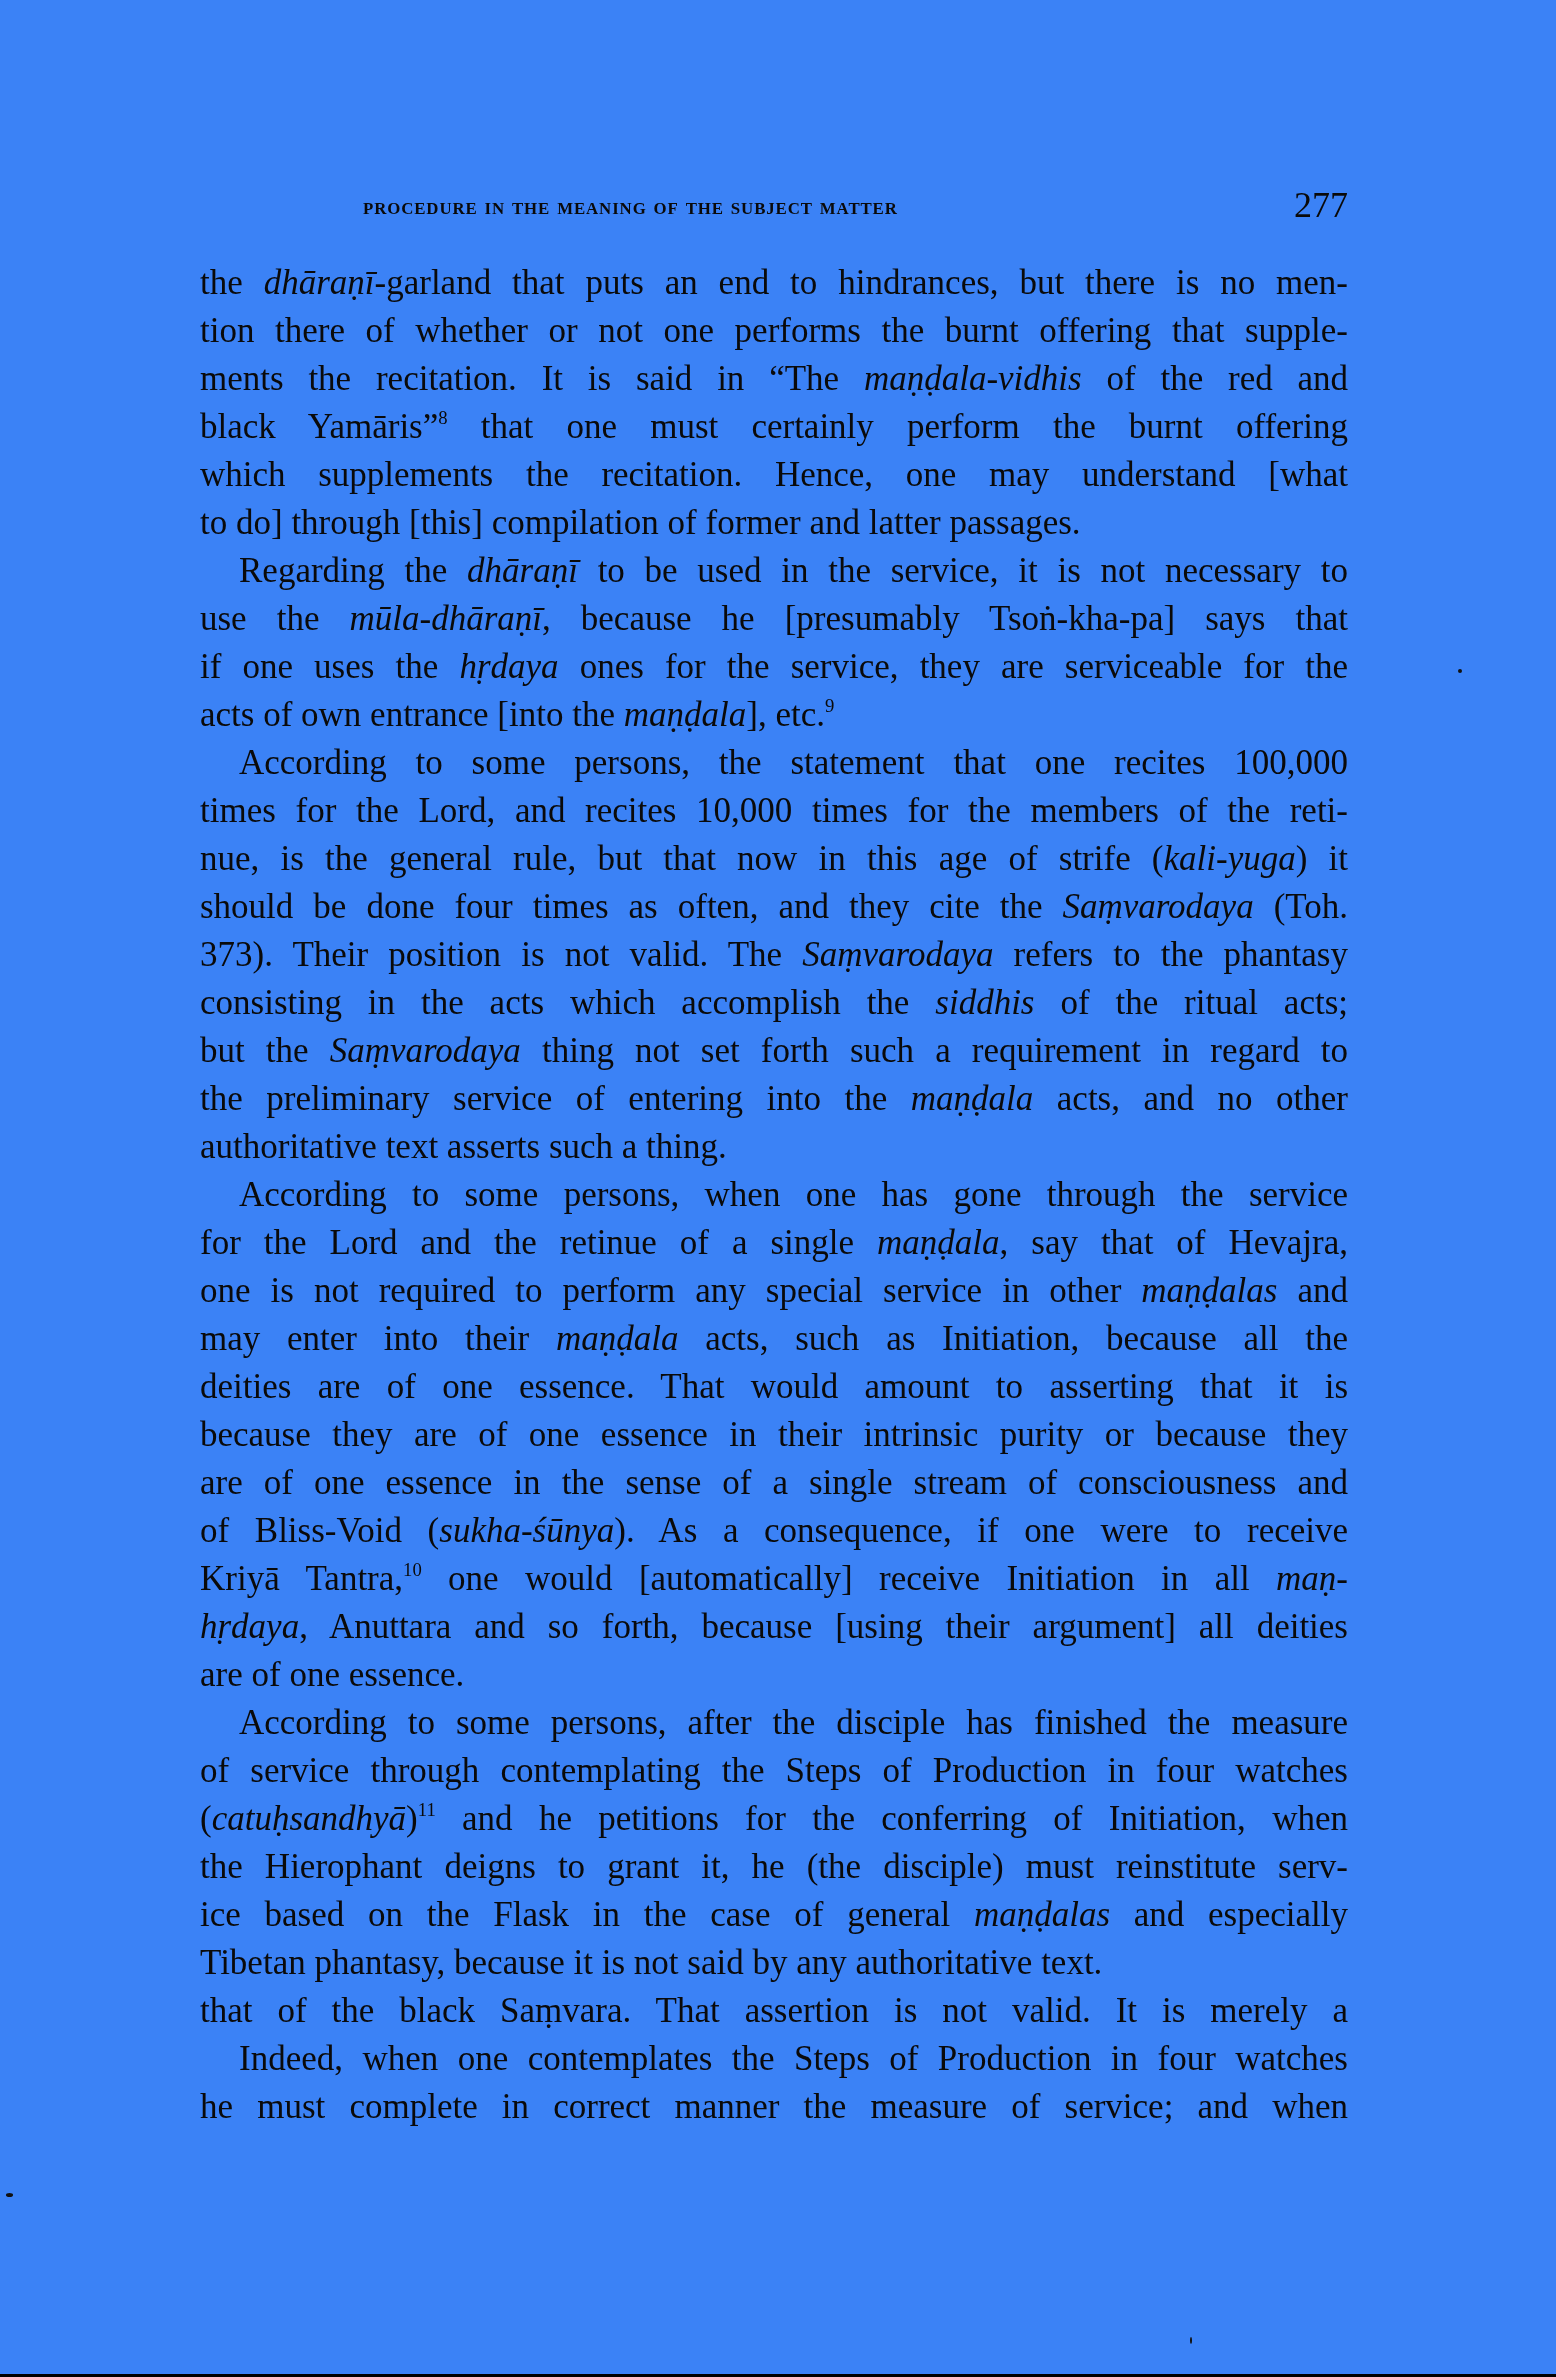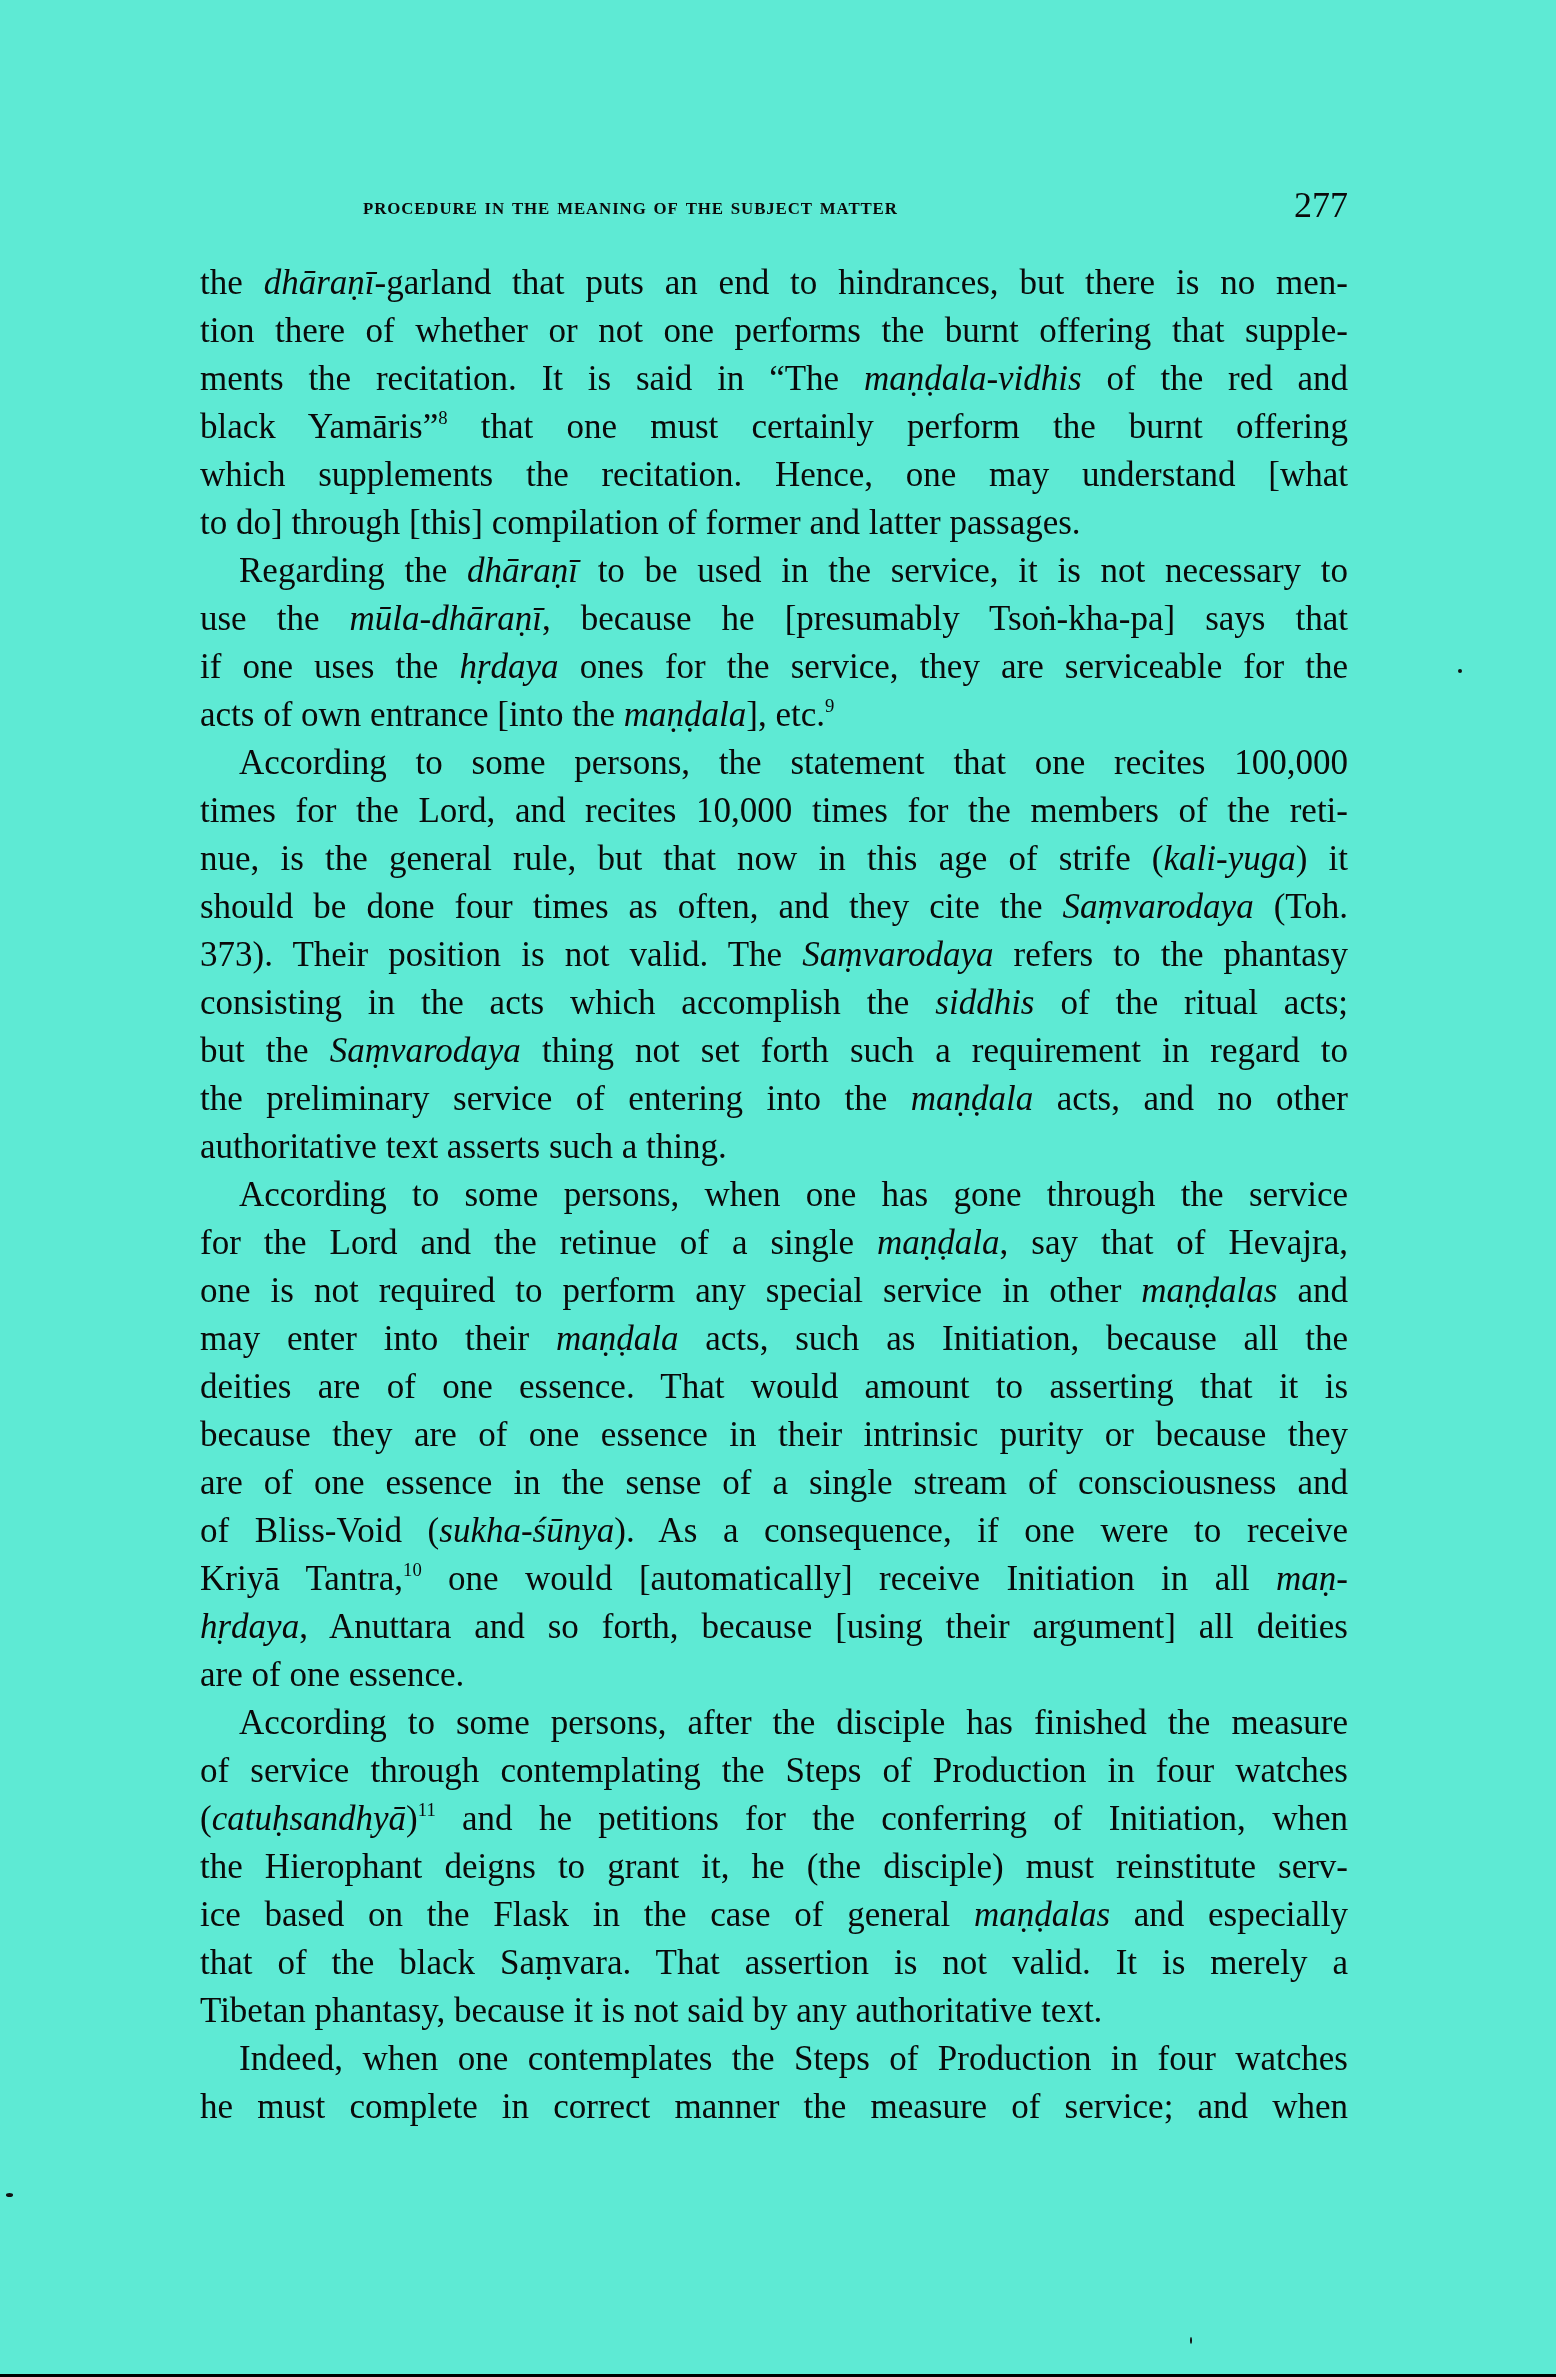--- a/index.html
+++ b/index.html
@@ -14,21 +14,21 @@
     overflow: hidden;
     color: #0a0a0a;
     font-family: "Liberation Serif", "DejaVu Serif", serif;
   }
   .page {
     position: absolute;
     left: 0;
     top: 0;
     width: 1557px;
     height: 2377px;
-    background: #5eead4;
+    background: #3b82f6;
   }
   .running-head {
     position: absolute;
     left: 363px;
     top: 188px;
     width: 985px;
     height: 36px;
   }
   .running-title {
     position: absolute;
@@ -133,22 +133,22 @@
       <div class="line"><span>are of one essence in the sense of a single stream of consciousness and</span></div>
       <div class="line"><span>of Bliss-Void (</span><i>sukha-śūnya</i><span>).  As a consequence, if one were to receive</span></div>
       <div class="line"><span>Kriyā Tantra,</span><sup>10</sup><span> one would [automatically] receive Initiation in all </span><i>maṇ-</i></div>
       <div class="line"><i>hṛdaya</i><span>, Anuttara and so forth, because [using their argument] all deities</span></div>
       <div class="line last"><span>are of one essence.</span></div>
       <div class="line indent"><span>According to some persons, after the disciple has finished the measure</span></div>
       <div class="line"><span>of service through contemplating the Steps of Production in four watches</span></div>
       <div class="line"><span>(</span><i>catuḥsandhyā</i><span>)</span><sup>11</sup><span> and he petitions for the conferring of Initiation, when</span></div>
       <div class="line"><span>the Hierophant deigns to grant it, he (the disciple) must reinstitute serv-</span></div>
       <div class="line"><span>ice based on the Flask in the case of general </span><i>maṇḍalas</i><span> and especially</span></div>
+      <div class="line last"><span>Tibetan phantasy, because it is not said by any authoritative text.</span></div>
       <div class="line"><span>that of the black Saṃvara.  That assertion is not valid.  It is merely a</span></div>
-      <div class="line last"><span>Tibetan phantasy, because it is not said by any authoritative text.</span></div>
       <div class="line indent"><span>Indeed, when one contemplates the Steps of Production in four watches</span></div>
       <div class="line"><span>he must complete in correct manner the measure of service; and when</span></div>
     </div>
 
   <span class="speck" style="left:1458px; top:669px; width:4.3px; height:4.3px;"></span>
   <span class="speck" style="left:5.8px; top:2193px; width:7.2px; height:3.6px;"></span>
   <span class="speck" style="left:1190px; top:2337px; width:2.2px; height:6.5px;"></span>
 
   <div class="bottom-rule"></div>
 </div>

